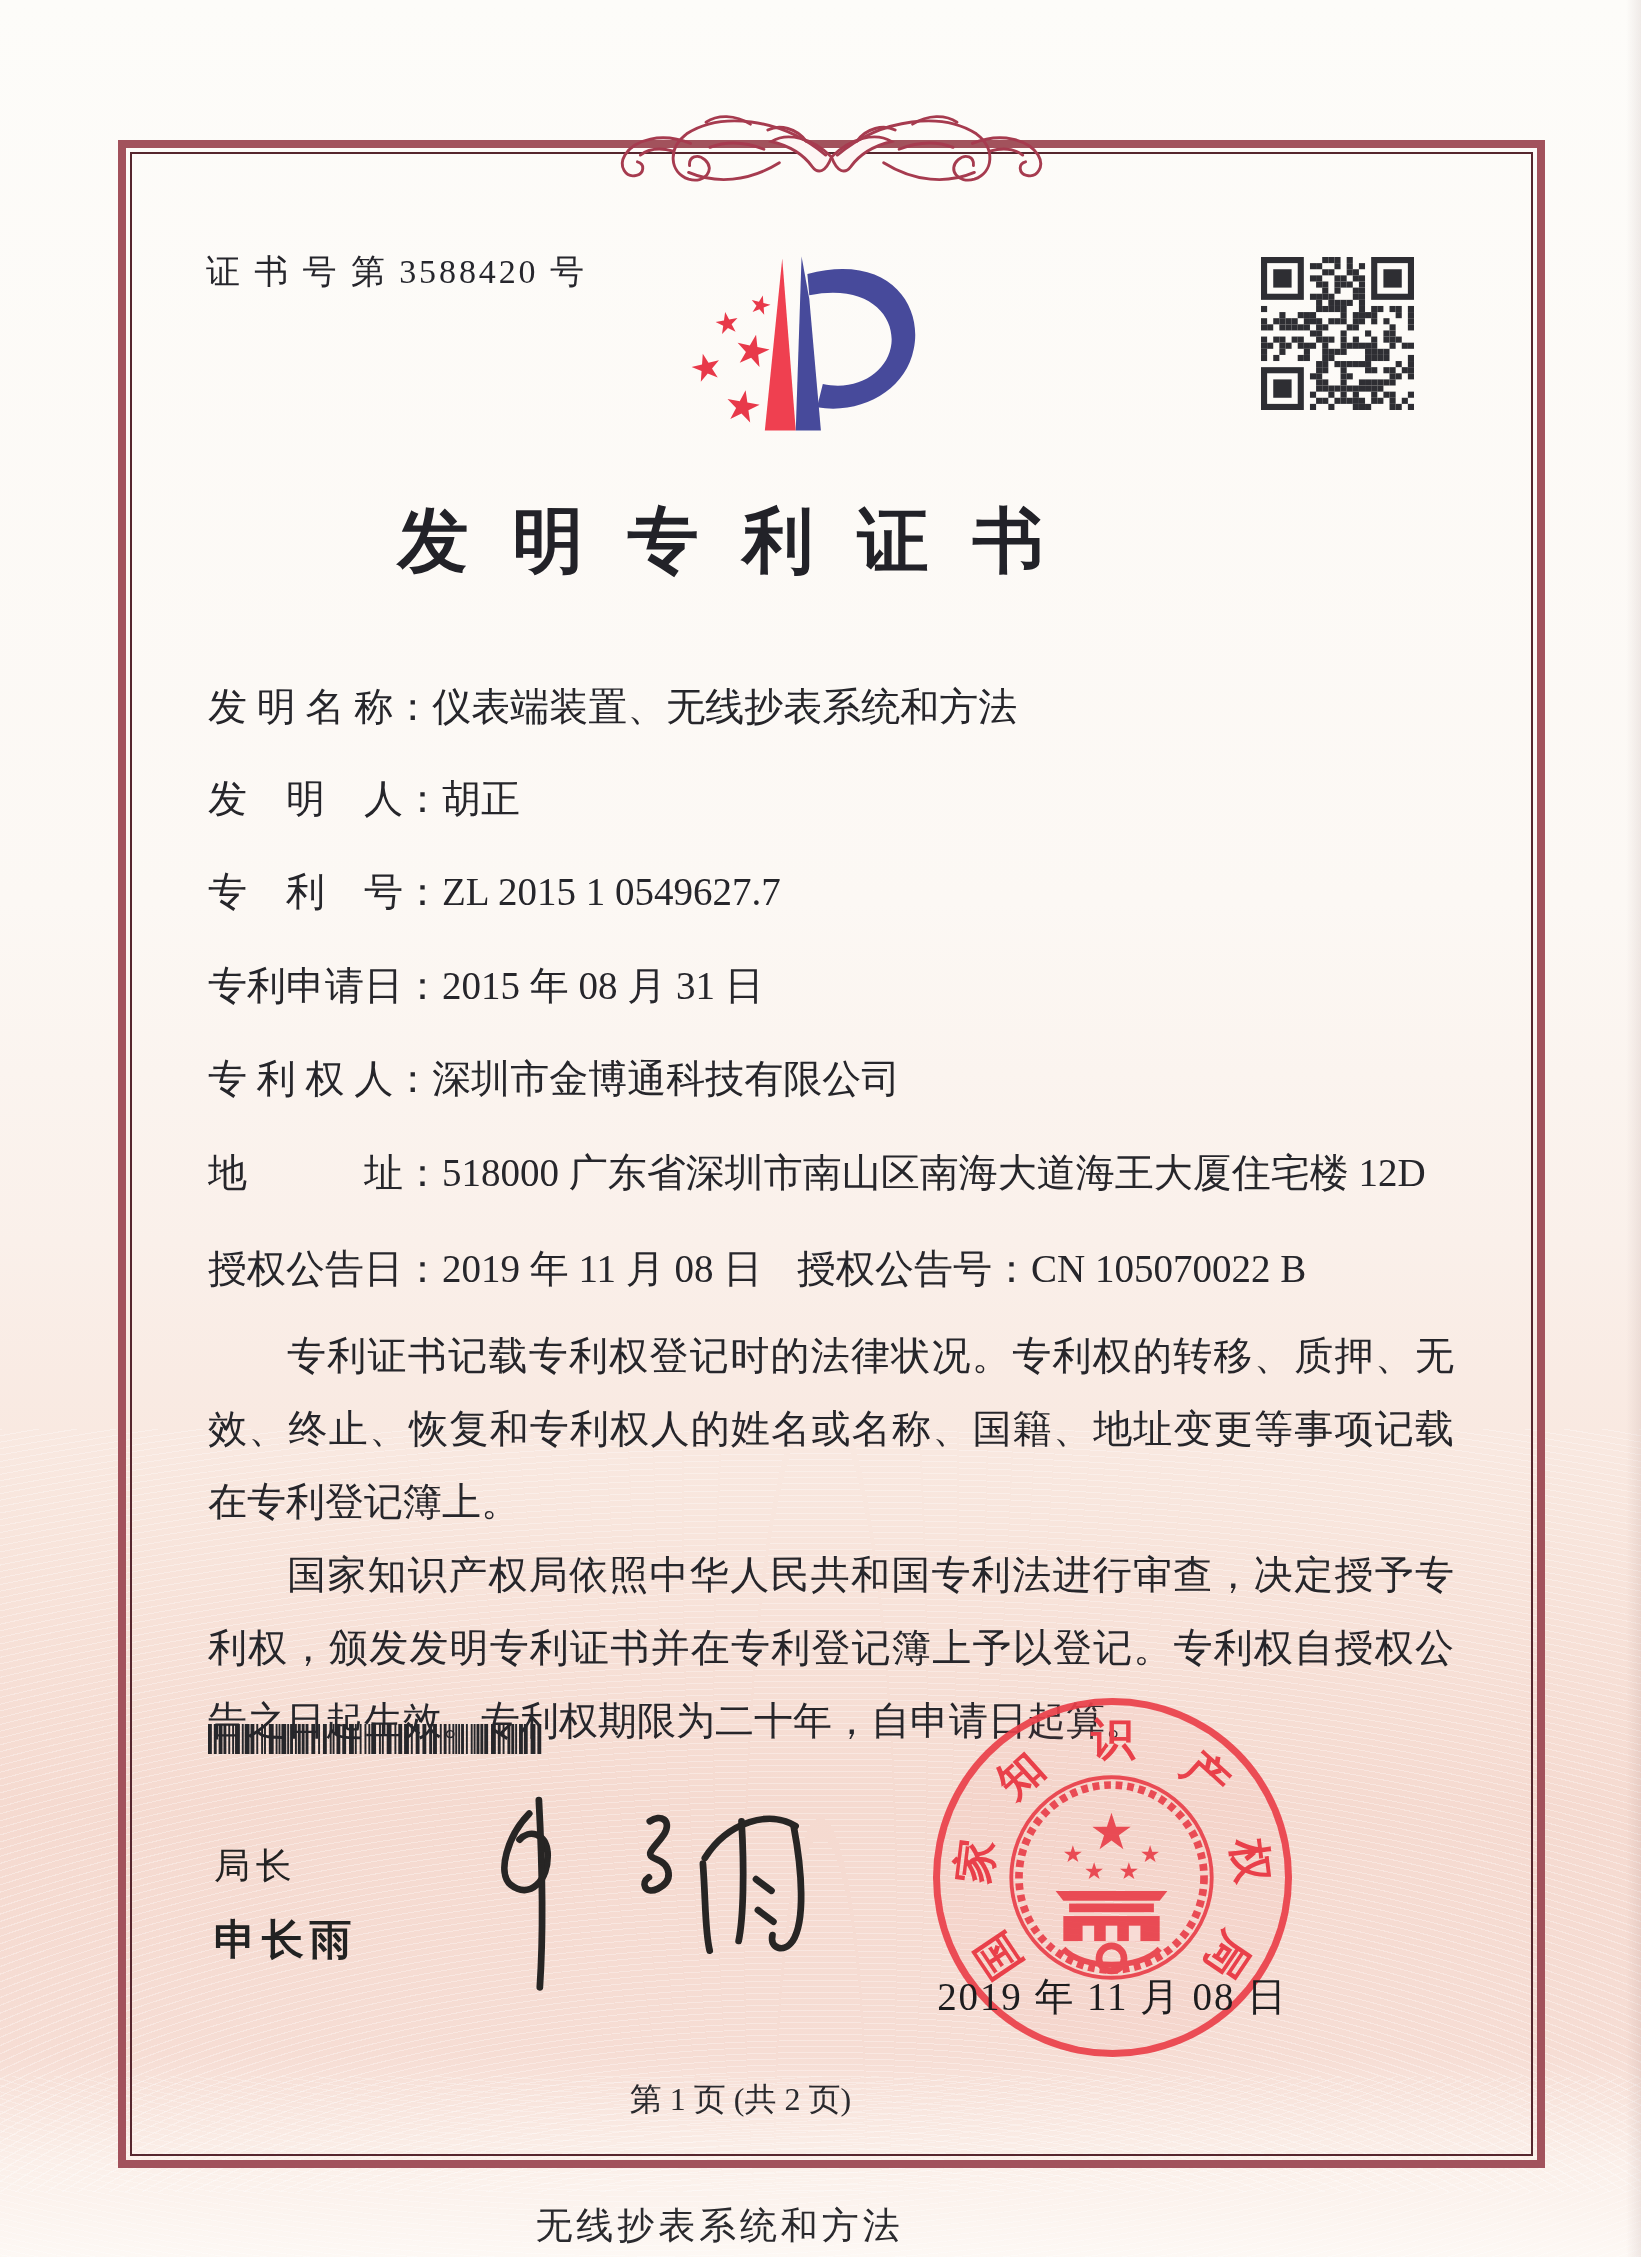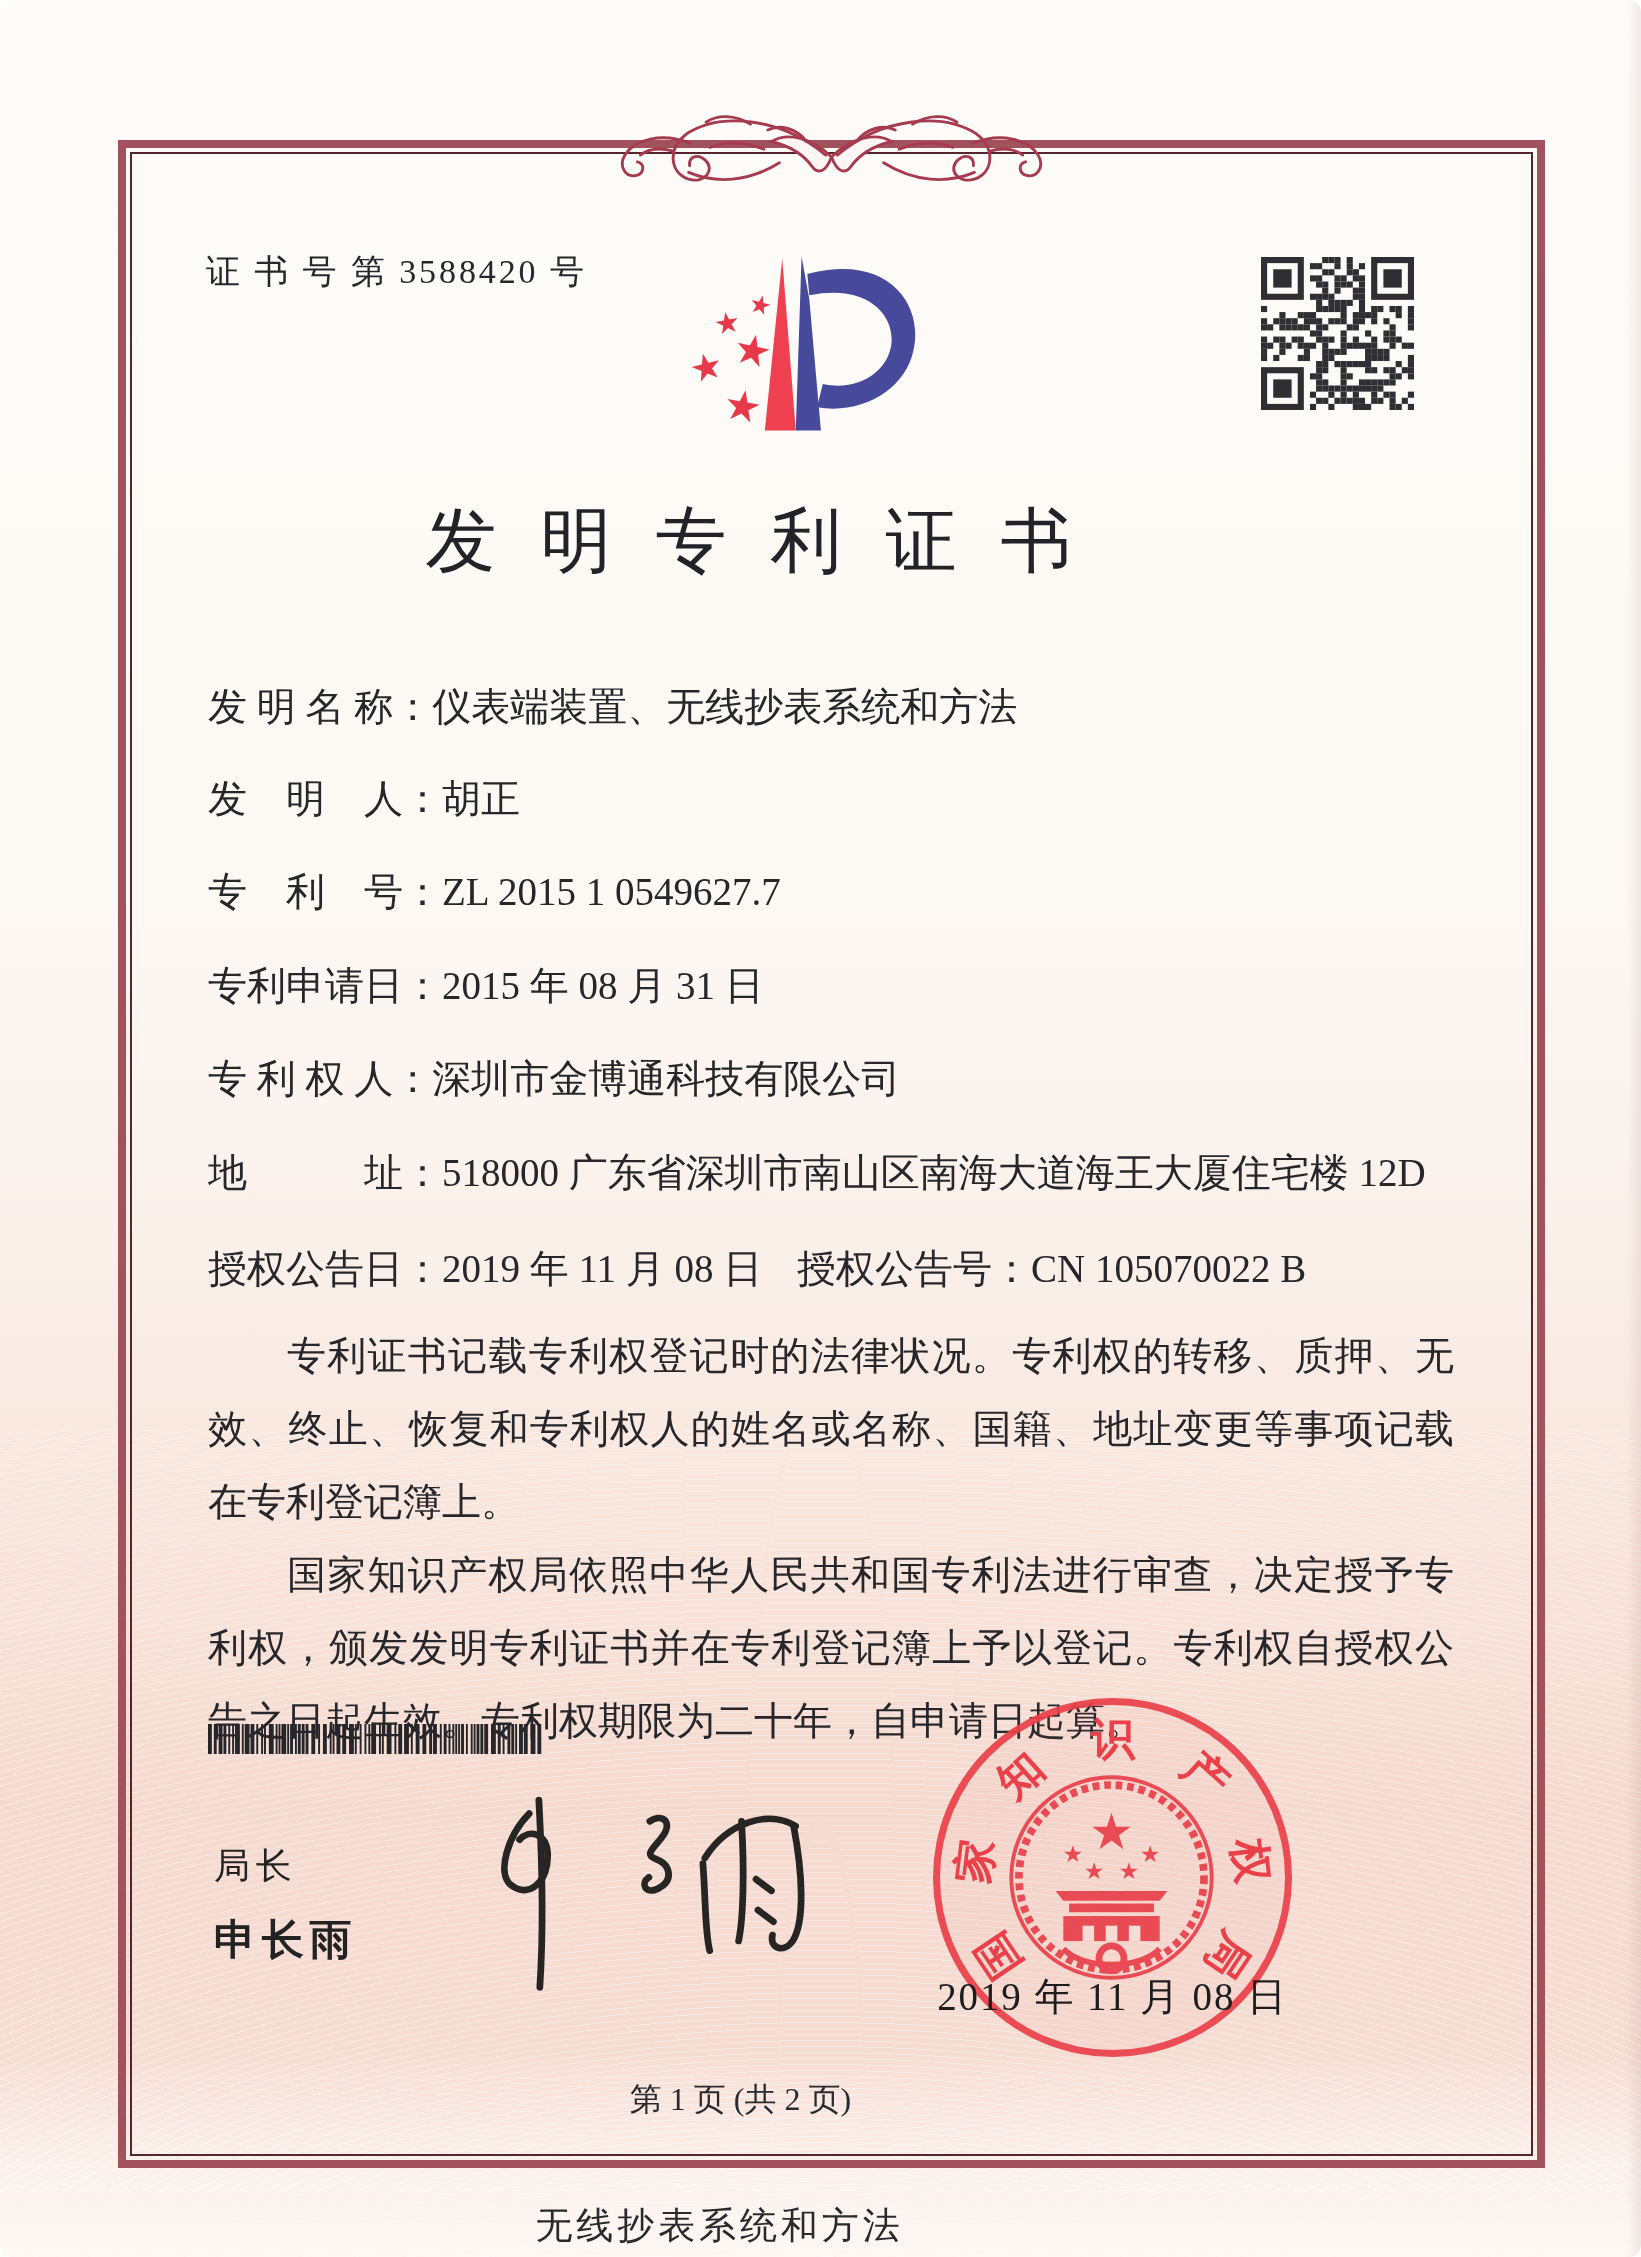--- a/index.html
+++ b/index.html
@@ -1,32 +1,32 @@
 <!DOCTYPE html>
 <html><head>
 <meta charset="utf-8">
 <style>
   html,body{margin:0;padding:0;background:#ffffff;}
   .page{position:relative;width:1641px;height:2257px;overflow:hidden;
     font-family:"Liberation Serif","DejaVu Serif",serif;color:#2b2b30;
-    background:linear-gradient(180deg,#fdfcf9 0%,#fcf8f4 40%,#faf0ea 55%,#f8e5dc 68%,#f5dad0 80%,#f6ddd4 91%,#fbf0ea 96%,#fdf8f4 100%);border-radius:12px;}
+    background:linear-gradient(180deg,#fdfcf9 0%,#fcf8f4 40%,#faf0ea 55%,#f8e5dc 68%,#f5dad0 80%,#f6ddd4 91%,#fbf0ea 96%,#fdf8f4 100%);}
   .waves{position:absolute;left:0;top:1429px;width:1641px;height:763px;pointer-events:none;opacity:.5;
     background:repeating-radial-gradient(1545px 734px at 50% 135%,rgba(255,255,255,0) 0 10.6px,rgba(255,255,255,.65) 10.6px 12.6px);}
   .waves2{position:absolute;left:0;top:2076px;width:1641px;height:182px;pointer-events:none;opacity:.45;
     background:repeating-radial-gradient(1448px 676px at 40% -240%,rgba(255,255,255,0) 0 9.7px,rgba(255,255,255,.6) 9.7px 11.6px);}
   .edge-shade{position:absolute;right:0;top:0;width:15.4px;height:100%;background:linear-gradient(90deg,rgba(0,0,0,0),rgba(120,80,80,.10));}
   .frame{position:absolute;left:118px;top:140px;width:1427px;height:2028px;box-sizing:border-box;
     border:8.7px solid #a2525c;}
   .frame-inner{position:absolute;inset:3.9px;border:2.9px solid #56262e;}
   .ornament{position:absolute;left:594px;top:95px;width:475px;height:122px;}
   .cert-no{position:absolute;left:206px;top:249px;font-size:34px;letter-spacing:2.9px;color:#26262c;}
   .logo{position:absolute;left:674px;top:241px;width:259px;height:205px;}
   .qr{position:absolute;left:1261px;top:257px;width:153px;height:153px;}
   .title{position:absolute;left:0;top:494px;width:1485px;text-align:center;
-    font-size:71px;font-weight:400;letter-spacing:44px;color:#222228;padding-left:28px;}
+    font-size:71px;font-weight:700;letter-spacing:44px;color:#222228;}
   .row{position:absolute;left:208px;white-space:nowrap;font-size:39px;color:#26262b;}
   .row .second{position:absolute;left:589px;top:0;white-space:nowrap;}
   .paras{position:absolute;left:208px;top:1319px;width:1246px;font-size:39px;line-height:73px;
     text-align:justify;color:#26262b;}
   .paras p{margin:0;text-indent:79px;}
   .barcode{position:absolute;left:208px;top:1724px;width:340px;height:30px;}
   .signer-title{position:absolute;left:214px;top:1842px;font-size:36px;letter-spacing:5.8px;color:#222;}
   .signer-name{position:absolute;left:214px;top:1912px;font-size:42px;letter-spacing:5.8px;color:#222;font-weight:bold;}
   .signature{position:absolute;left:452px;top:1794px;width:415px;height:208px;}
   .seal{position:absolute;left:919px;top:1688px;width:386px;height:386px;}

